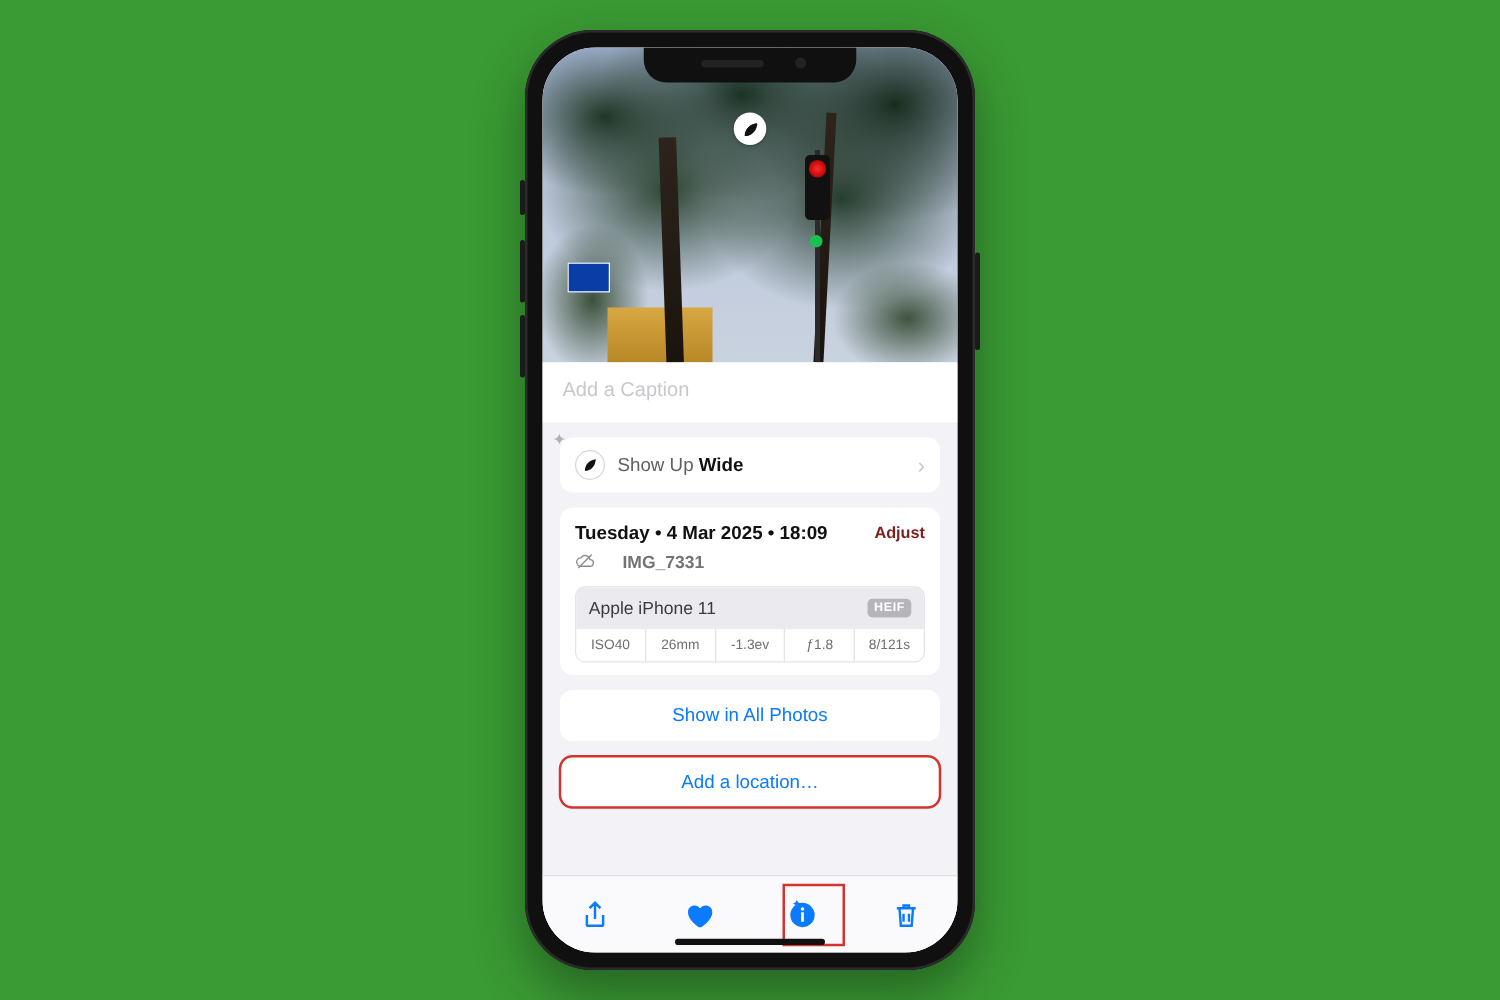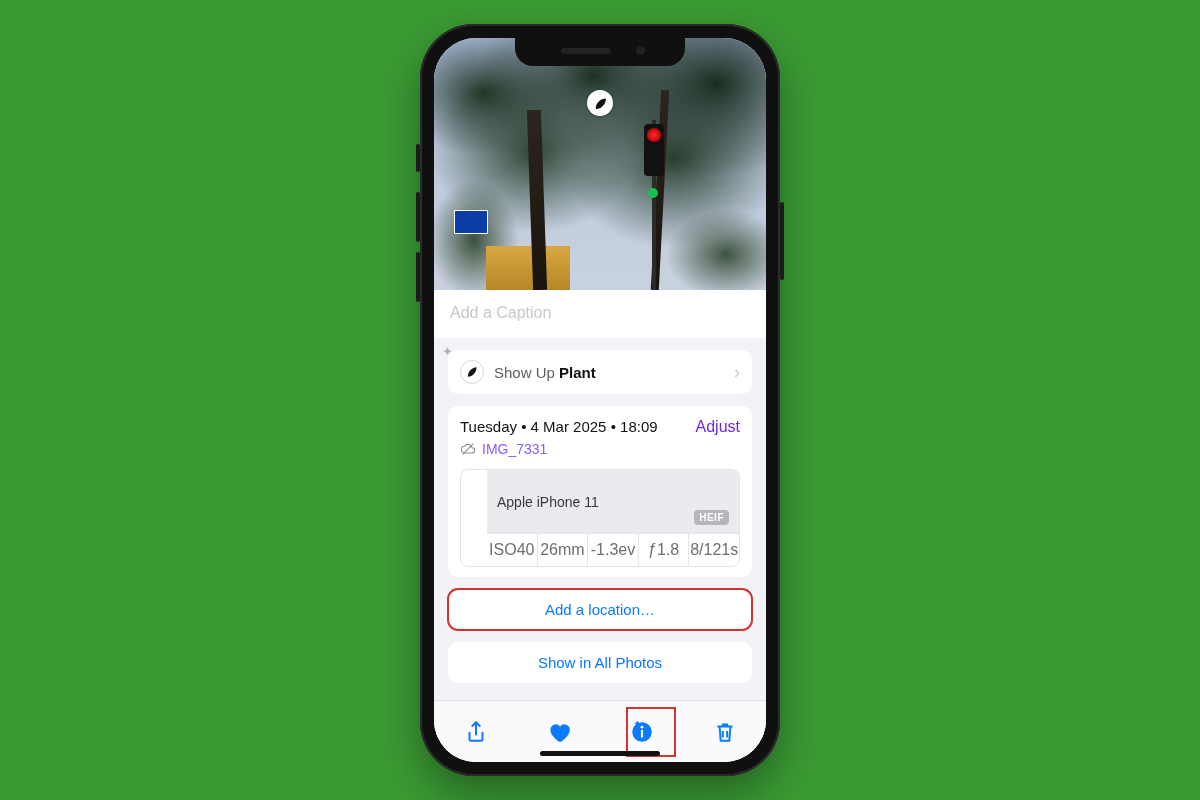--- a/index.html
+++ b/index.html
@@ -138,44 +138,44 @@
     border:1px solid #d7d7db; display:flex; align-items:center; justify-content:center;
   }
   .lookup-icon svg { width:14px; height:14px; }
   .lookup-text { font-size:15px; color:#5f5f63; }
   .lookup-text b { color:#111; font-weight:600; }
   .chevron { margin-left:auto; color:#c7c7cc; font-size:18px; }
 
   .meta {
     background:#fff; margin:12px 14px 0; border-radius:10px; padding:12px 12px 10px;
   }
-  .meta-top { display:flex; justify-content:space-between; align-items:flex-start; }
+  .meta-top { display:flex; justify-content:space-between; align-items:flex-start;font-weight:bold; }
   .meta-date { font-size:15px; color:#111; }
-  .meta-file { margin-top:6px; display:flex; align-items:flex-start; gap:6px; color:#8b5cf6; font-size:14px; }
-  .adjust { color:#6d28d9; font-size:16px; }
+  .meta-file { margin-top:6px; display:flex; align-items:flex-start; gap:22px; color:#737373; font-size:14px; }
+  .adjust { color:#7f1d1d; font-size:13px; }
 
   .device {
     margin-top:12px; border:1px solid #e3e3e8; border-radius:8px; overflow:hidden;
-    font-size:13px; color:#6e6e73;padding-left:26px;
+    font-size:13px; color:#6e6e73;
   }
   .device-head {
     background:#eaeaef; padding:8px 10px; display:flex; justify-content:space-between;
     align-items:center; color:#3a3a3c; font-size:14px;
   }
   .heif {
     background:#b5b5bb; color:#fff; font-size:10px; font-weight:700;
-    padding:2px 5px; border-radius:4px; letter-spacing:.5px;margin-top:32px;
+    padding:2px 5px; border-radius:4px; letter-spacing:.5px;
   }
   .device-row { padding:7px 10px; border-top:1px solid #e3e3e8; }
   .device-row.first { border-top:none; }
   .exif {
     display:flex; border-top:1px solid #e3e3e8;
   }
   .exif span {
-    flex:1; padding:7px 0; text-align:center; font-size:16px;
+    flex:1; padding:7px 0; text-align:center; font-size:11px;
     border-left:1px solid #e3e3e8;
   }
   .exif span:first-child { border-left:none; }
 
   .pill {
     background:#fff; margin:12px 14px 0; border-radius:10px;
     padding:12px 0; text-align:center; font-size:15px; color:#0a7aff;
   }
   .pill.highlight { outline:2px solid #d4342f; outline-offset:-1px; }
 
@@ -238,21 +238,21 @@
       </div>
 
       <div class="lookup">
         <span class="sparkle">✦</span>
         <span class="lookup-icon">
           <svg viewBox="0 0 24 24">
               <path fill="#111" d="M20 4C11 5 5 11 5 20c8 0 14-6 15-16z"></path>
             </svg>
         </span>
         <span class="lookup-text">
-          <span>Show Up </span><b>Plant</b>
+          <span>Show Up </span><b>Wide</b>
         </span>
         <span class="chevron">›</span>
       </div>
 
       <div class="meta">
         <div class="meta-top">
           <div>
             <div class="meta-date">
               <span>Tuesday</span> • <span>4 Mar 2025</span> • <span>18:09</span>
             </div>
@@ -275,23 +275,23 @@
           <div class="exif">
             <span>ISO40</span>
             <span>26mm</span>
             <span>-1.3ev</span>
             <span>ƒ1.8</span>
             <span>8/121s</span>
           </div>
         </div>
       </div>
 
+      <div class="pill">Show in All Photos</div>
+
       <div class="pill highlight">Add a location…</div>
-
-      <div class="pill">Show in All Photos</div>
 
       <div class="toolbar">
         <div class="tbtn">
           <svg viewBox="0 0 24 24">
             <path fill="none" stroke="currentColor" stroke-width="1.8" d="M12 3v12M8 7l4-4 4 4M6 12v7a1 1 0 001 1h10a1 1 0 001-1v-7"></path>
           </svg>
         </div>
         <div class="tbtn heart">
           <svg viewBox="0 0 24 24">
             <path d="M12 21s-8-5.2-8-11a5 5 0 019-3 5 5 0 019 3c0 5.8-8 11-8 11z"></path>

